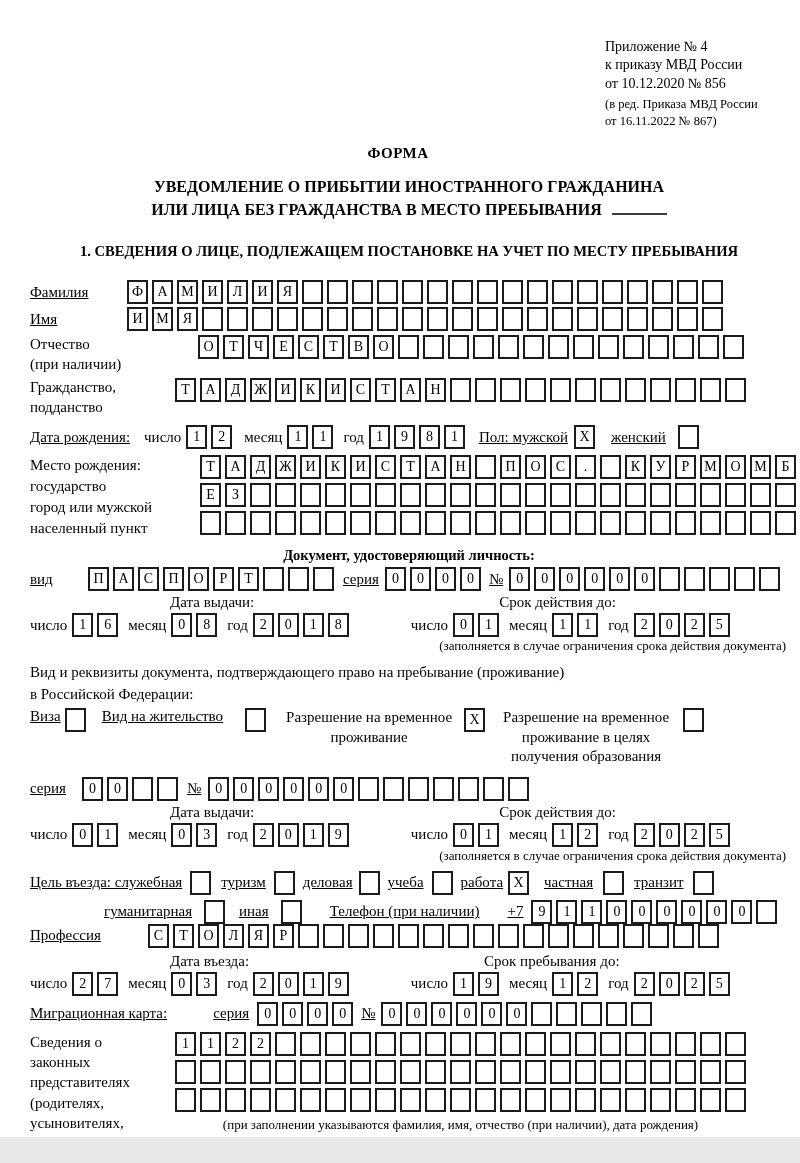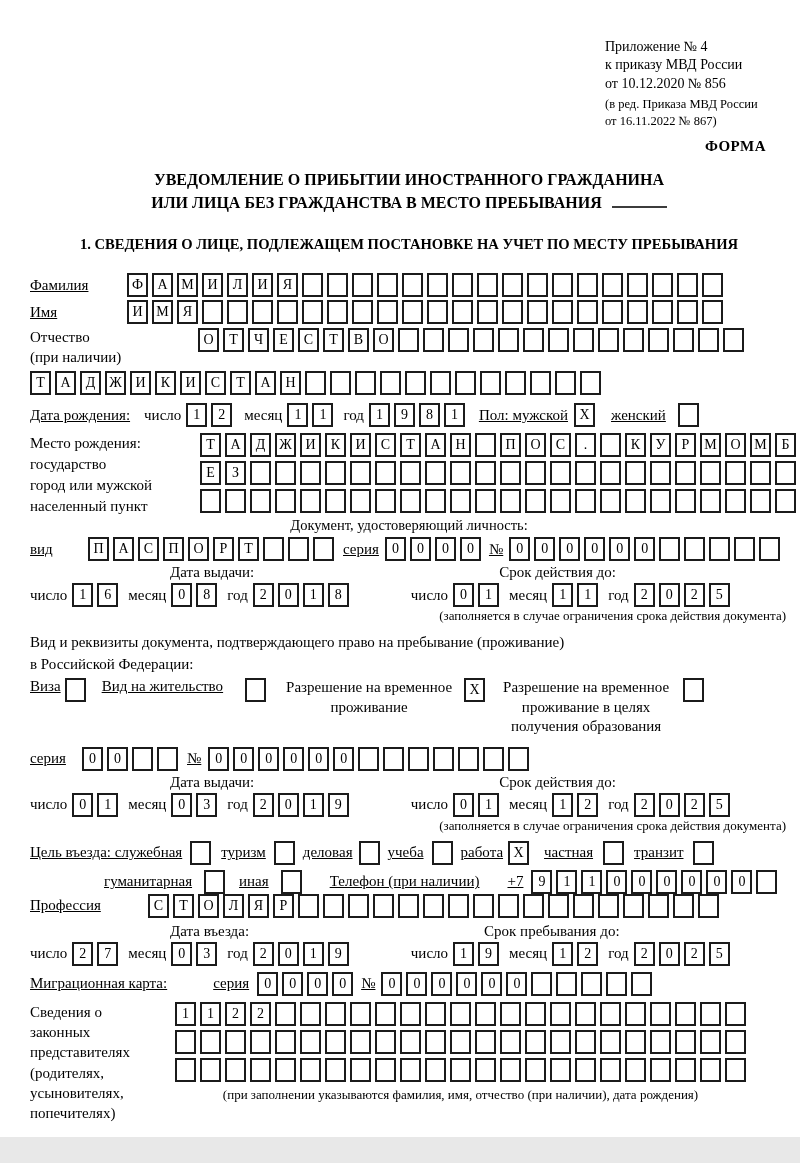--- a/index.html
+++ b/index.html
@@ -4,21 +4,21 @@
 <style>
   html,body { margin:0; padding:0; background:#e8e8e8; }
   .page {
     width:800px; height:1137px; background:#ffffff; color:#000;
     font-family:"Liberation Serif","DejaVu Serif",serif;
     box-sizing:border-box; padding:38px 12px 0 30px;
     position:relative; margin:0 auto; overflow:hidden;
   }
   .annex { margin-left:575px; font-size:14px; line-height:1.32; }
   .annex .amend { font-size:12.5px; line-height:1.3; margin-top:3px; }
-  .forma { text-align:right; padding-right:22px; font-weight:bold; font-size:15px; margin-top:9px; letter-spacing:.5px;font-family:Liberation Serif, serif; }
+  .forma { text-align:center; padding-right:22px; font-weight:bold; font-size:15px; margin-top:16px; letter-spacing:.5px;font-family:Liberation Serif, serif; }
   .title { text-align:center; font-weight:bold; font-size:16px; line-height:1.42; margin-top:14px; }
   .uslot { display:inline-block; width:55px; height:12px; border-bottom:2px solid #3c3c3c; margin-left:10px; }
   .sec-head { font-weight:bold; font-size:14.6px; margin-top:22px; text-align:center; white-space:nowrap; }
 
   .row { display:flex; align-items:center; }
   .row.top { align-items:flex-start; }
   .lbl { font-size:15px; flex:none;text-decoration:underline; }
   .stack { font-size:15px; line-height:1.3; flex:none; }
   .stack.center { text-align:center; }
 
@@ -147,20 +147,24 @@
         <span class="cell"></span>
         <span class="cell"></span>
         <span class="cell"></span>
         <span class="cell"></span>
         <span class="cell"></span>
         <span class="cell"></span>
       </span>
   </div>
 
   <div class="row top" style="margin-top:4px">
+    <span class="stack" style="width:145px">
+      <span>Гражданство,</span><br>
+      <span>подданство</span>
+    </span>
     <span class="cells">
         <span class="cell">Т</span>
         <span class="cell">А</span>
         <span class="cell">Д</span>
         <span class="cell">Ж</span>
         <span class="cell">И</span>
         <span class="cell">К</span>
         <span class="cell">И</span>
         <span class="cell">С</span>
         <span class="cell">Т</span>
@@ -292,21 +296,21 @@
           <span class="cell"></span>
           <span class="cell"></span>
           <span class="cell"></span>
           <span class="cell"></span>
           <span class="cell"></span>
           <span class="cell"></span>
         </span>
     </span>
   </div>
 
-  <div style="text-align:center; font-weight:normal; font-size:14.5px; margin-top:0">Документ, удостоверяющий личность:</div>
+  <div style="text-align:center; font-weight:bold; font-size:14.5px; margin-top:8px">Документ, удостоверяющий личность:</div>
 
   <div class="row" style="margin-top:3px">
     <span class="lbl" style="width:58px">вид</span>
     <span class="cells">
         <span class="cell">П</span>
         <span class="cell">А</span>
         <span class="cell">С</span>
         <span class="cell">П</span>
         <span class="cell">О</span>
         <span class="cell">Р</span>

